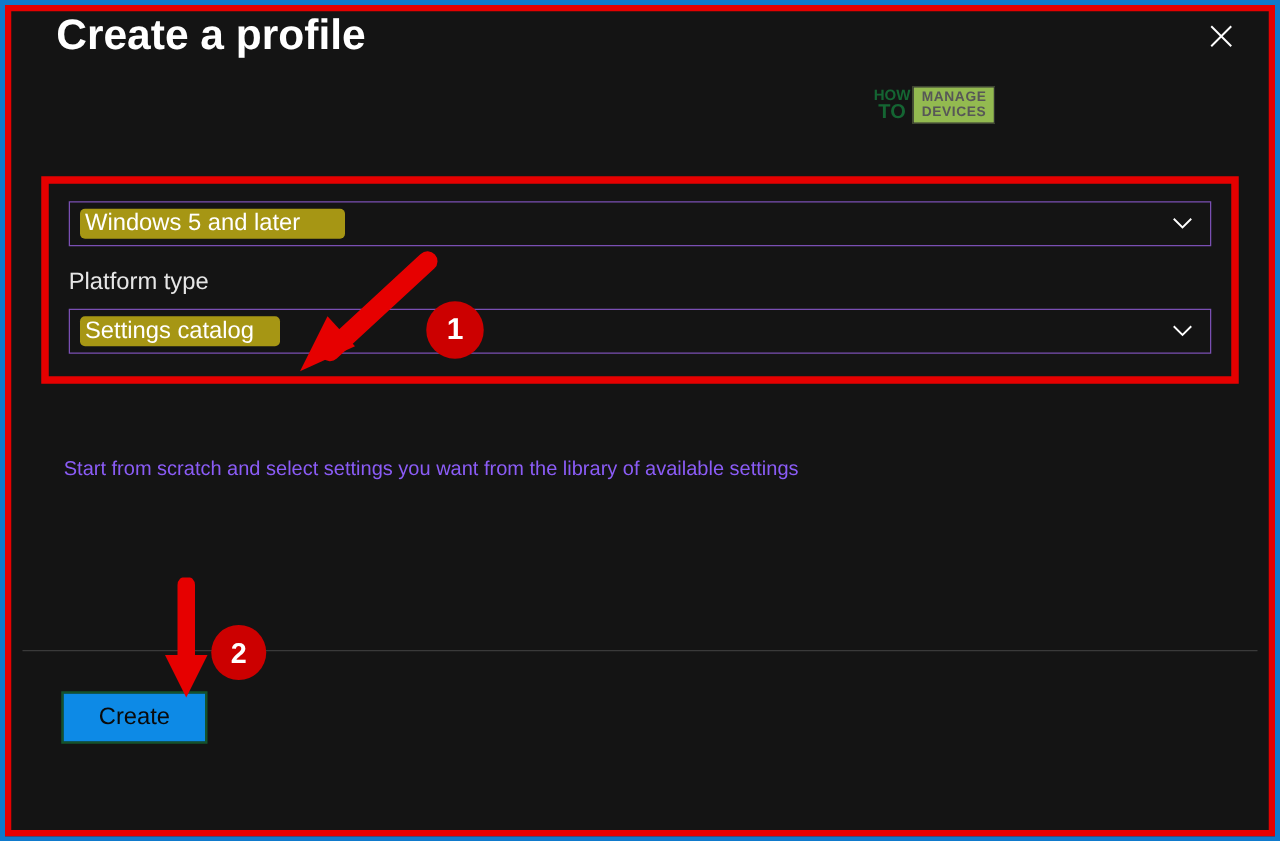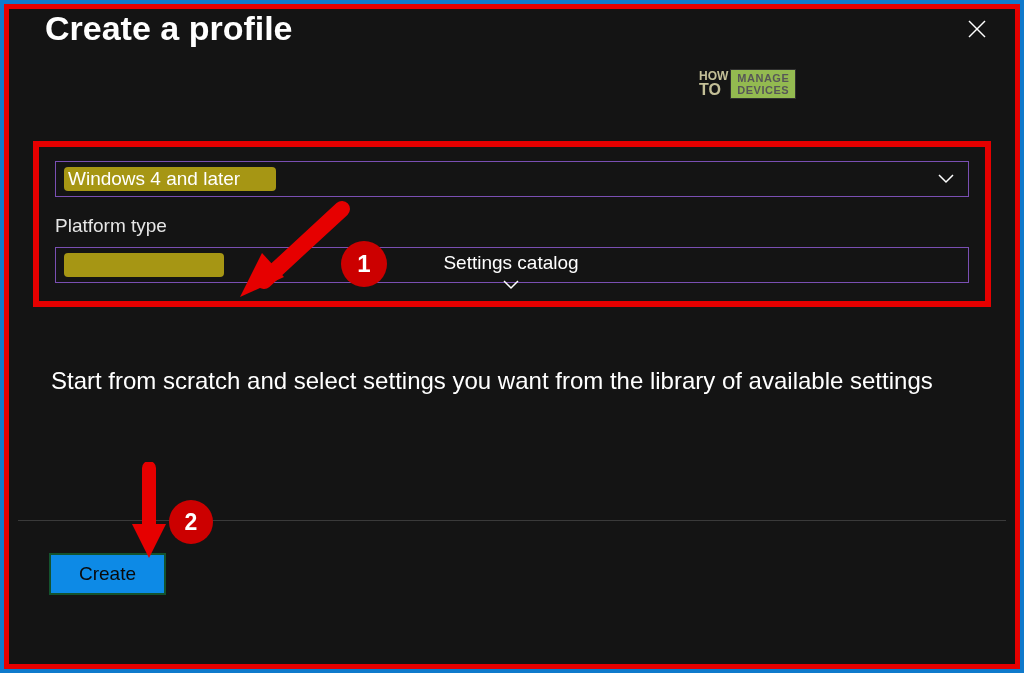--- a/index.html
+++ b/index.html
@@ -45,24 +45,24 @@
     }
     .watermark {
       position: absolute;
       top: 60px;
       left: 690px;
       display: flex;
       align-items: center;
       opacity: 0.75;
     }
     .watermark-how {
-      color: #fef9c3;
+      color: #15803d;
       font-size: 12px;
       font-weight: 700;
-      text-align: left;
+      text-align: center;
       line-height: 1;
       margin-right: 2px;
     }
     .watermark-how .to {
       display: block;
       font-size: 16px;
     }
     .watermark-box {
       border: 1px solid #3a3a3a;
       background: #bef264;
@@ -92,21 +92,20 @@
       justify-content: space-between;
       align-items: center;
       padding: 4px 14px 5px 12px;
       cursor: pointer;
       position: relative;
       height: 36px;
       margin-bottom: 18px;
     }
     .select-box:last-child {
       margin-bottom: 0;
-      flex-direction: column;
     }
     .select-value {
       color: #ffffff;
       font-size: 19px;
       position: relative;
       z-index: 2;
     }
     .highlight {
       position: absolute;
       height: 24px;
@@ -118,22 +117,22 @@
     .hl-profile { left: 8px; top: 5px; width: 160px; }
     .chevron {
       color: #ffffff;
       font-size: 18px;
     }
     .description-text {
       position: absolute;
       top: 358px;
       left: 42px;
       right: 58px;
-      color: #ffffff;
-      font-size: 24px;
+      color: #8b5cf6;
+      font-size: 16px;
     }
     .footer-divider {
       position: absolute;
       bottom: 143px;
       left: 9px;
       right: 9px;
       height: 1px;
       background: #3a3a3a;
     }
     .create-btn-wrap {
@@ -221,21 +220,21 @@
     <div class="watermark-box">
       <div>MANAGE</div>
       <div>DEVICES</div>
     </div>
   </div>
 
   <div class="form-annot-box">
 
     <div class="select-box">
       <div class="highlight hl-platform"></div>
-      <span class="select-value">Windows 4 and later</span>
+      <span class="select-value">Windows 5 and later</span>
       <span class="chevron">
         <svg width="16" height="10" viewBox="0 0 16 10">
             <polyline points="1,1 8,8 15,1" fill="none" stroke="#fff" stroke-width="1.5"></polyline>
           </svg>
       </span>
     </div>
 
     <div class="field-label">Platform type</div>
     <div class="select-box" style="margin-bottom:0">
       <div class="highlight hl-profile"></div>

